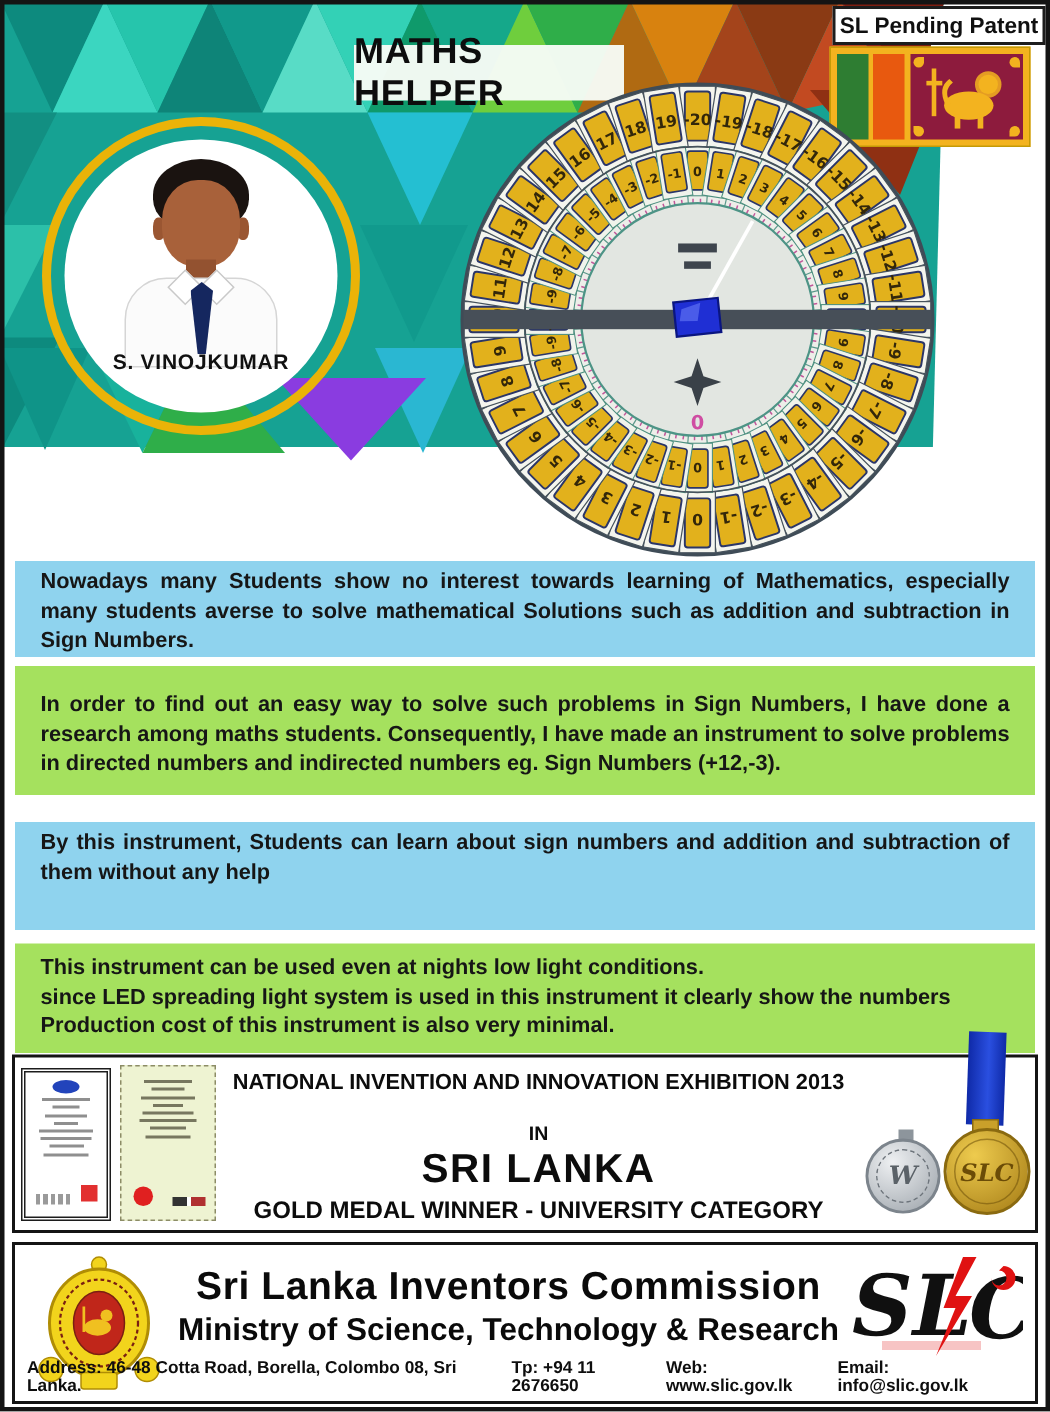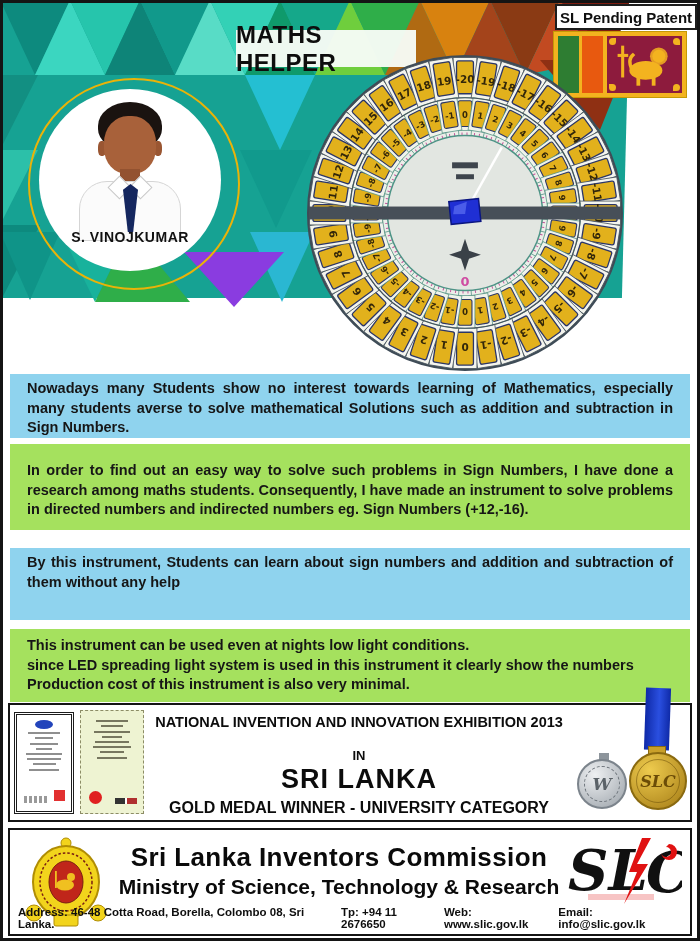--- a/index.html
+++ b/index.html
@@ -21,21 +21,21 @@
   .flag { position:absolute; left:553px; top:31px; width:134px; height:67px; border:1px solid #c49a06;
     padding:4px; display:flex; gap:4px; }
   .flag-left { width:36%; display:flex; gap:3px; }
   .flag-stripe { flex:1; }
   .flag-right { flex:1; position:relative; }
   .leaf { position:absolute; width:7px; height:7px; border-radius:60% 0 60% 60%; background:#f3b31f; }
   .leaf.tl{left:2px;top:2px;} .leaf.tr{right:2px;top:2px;transform:rotate(90deg);}
   .leaf.bl{left:2px;bottom:2px;transform:rotate(-90deg);} .leaf.br{right:2px;bottom:2px;transform:rotate(180deg);}
   
   .photo-ring { position:absolute; left:28px; top:78px; width:212px; height:212px; border-radius:50%;
-    border:2px solid #eab308; }
+    border:6px solid #eab308; }
   .photo-inner { position:absolute; left:9px; top:9px; width:182px; height:182px; border-radius:50%;
     background:#fff; overflow:hidden; }
   .hair { position:absolute; left:59px; top:13px; width:64px; height:48px; background:#1a1310; border-radius:50% 50% 44% 44%; }
   .face { position:absolute; left:65px; top:27px; width:52px; height:58px; background:#a8613a; border-radius:46% 46% 44% 44%; }
   .ear { position:absolute; top:52px; width:8px; height:15px; background:#9a5632; border-radius:40%; }
   .ear.l{left:59px;} .ear.r{left:115px;}
   .neck { position:absolute; left:81px; top:80px; width:20px; height:15px; background:#935230; }
   .shirt { position:absolute; left:40px; top:92px; width:102px; height:60px; background:#fbfbfb;
     border:1px solid #d5d5d5; border-radius:28px 28px 0 0; }
   .collar { position:absolute; top:90px; width:17px; height:17px; background:#fff; border:1px solid #c9c9c9; transform:rotate(45deg); }
@@ -642,21 +642,21 @@
           <rect x="151" y="121" width="18" height="5" fill="#3e454d"></rect>
           <path d="M160,186 l4,12 12,4 -12,4 -4,12 -4,-12 -12,-4 12,-4 z" fill="#3a4148"></path>
           <line x1="160" y1="160" x2="197" y2="94" stroke="#ffffff" stroke-width="2.5"></line>
           <rect x="145" y="147" width="30" height="23" fill="#1f2fd4" stroke="#0a1580" stroke-width="1.5" transform="rotate(-6 160 160)"></rect>
           <polygon points="150,152 163,149 160,161 148,160" fill="#5a6cf0" opacity="0.75" transform="rotate(-6 160 160)"></polygon>
         </svg>
     </div>
   </div>
 
   <div class="para p1" style="background: rgb(143, 211, 238);">Nowadays many Students show no interest towards learning of Mathematics, especially many students averse to solve mathematical Solutions such as addition and subtraction in Sign Numbers.</div>
-  <div class="para p2" style="background: rgb(165, 225, 94);">In order to find out an easy way to solve such problems in Sign Numbers, I have done a research among maths students. Consequently, I have made an instrument to solve problems in directed numbers and indirected numbers eg. Sign Numbers (+12,-16).</div>
+  <div class="para p2" style="background: rgb(165, 225, 94);">In order to find out an easy way to solve such problems in Sign Numbers, I have done a research among maths students. Consequently, I have made an instrument to solve problems in directed numbers and indirected numbers eg. Sign Numbers (+12,-3).</div>
   <div class="para p3" style="background: rgb(143, 211, 238);">By this instrument, Students can learn about sign numbers and addition and subtraction of them without any help</div>
   <div class="para p4" style="background: rgb(165, 225, 94);">This instrument can be used even at nights low light conditions.
 since LED spreading light system is used in this instrument it clearly show the numbers
 Production cost of this instrument is also very minimal.</div>
 
   <div class="award">
     <div class="cert cert1">
       <div class="c1logo"></div>
       <div class="tline" style="width:70%"></div>
       <div class="tline" style="width:40%"></div>

